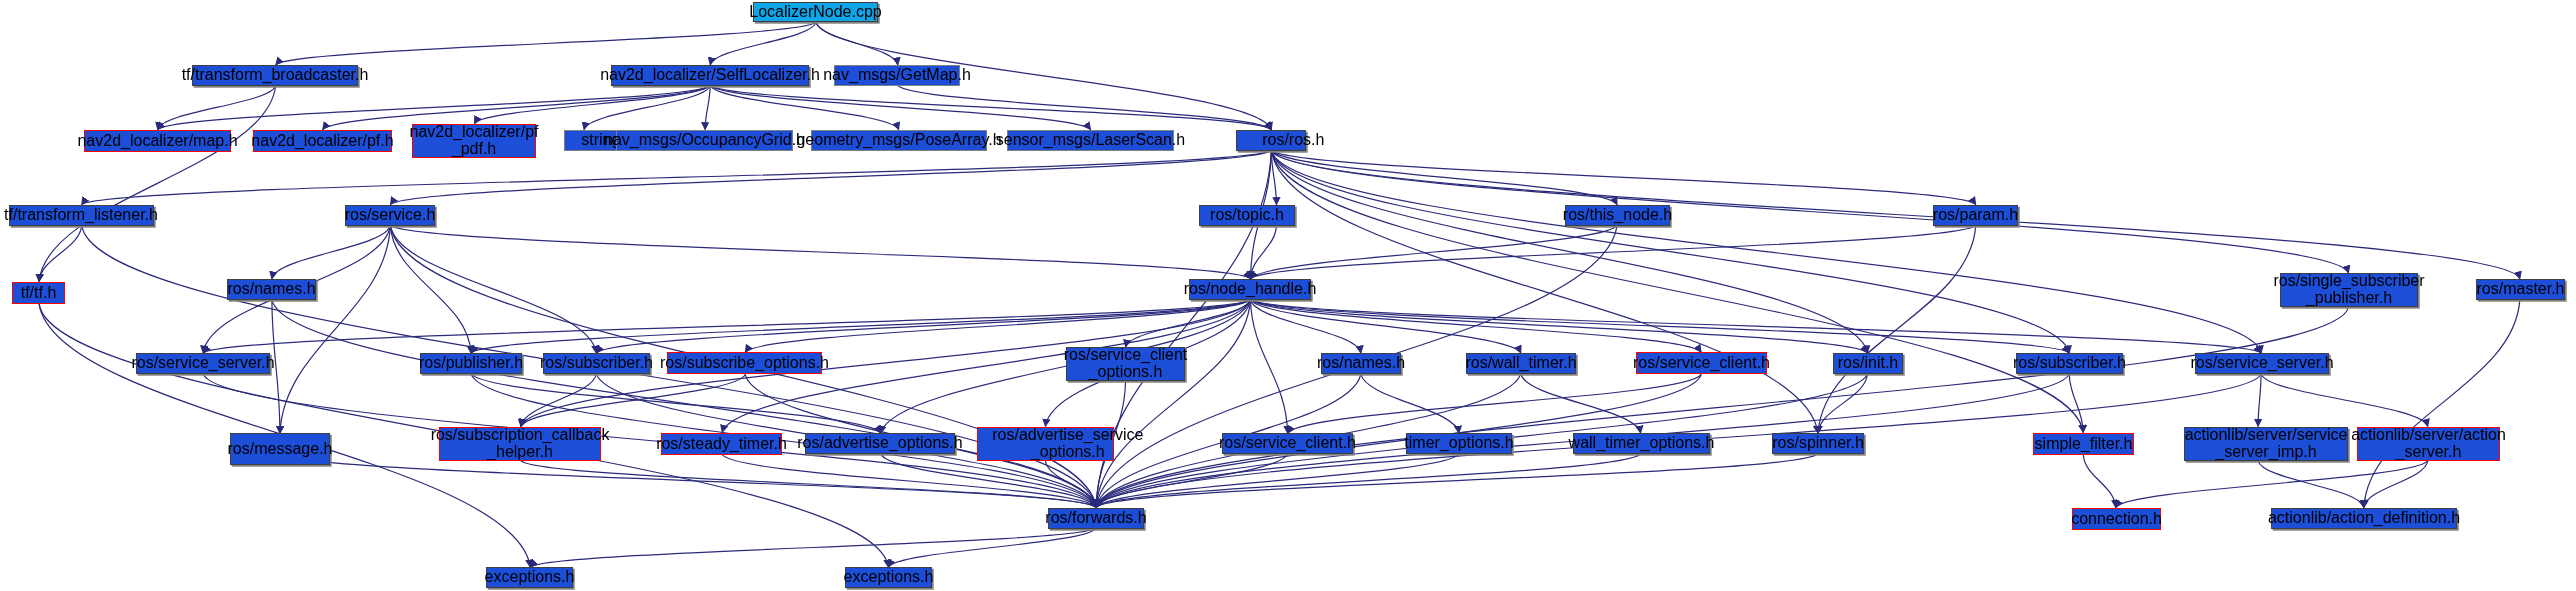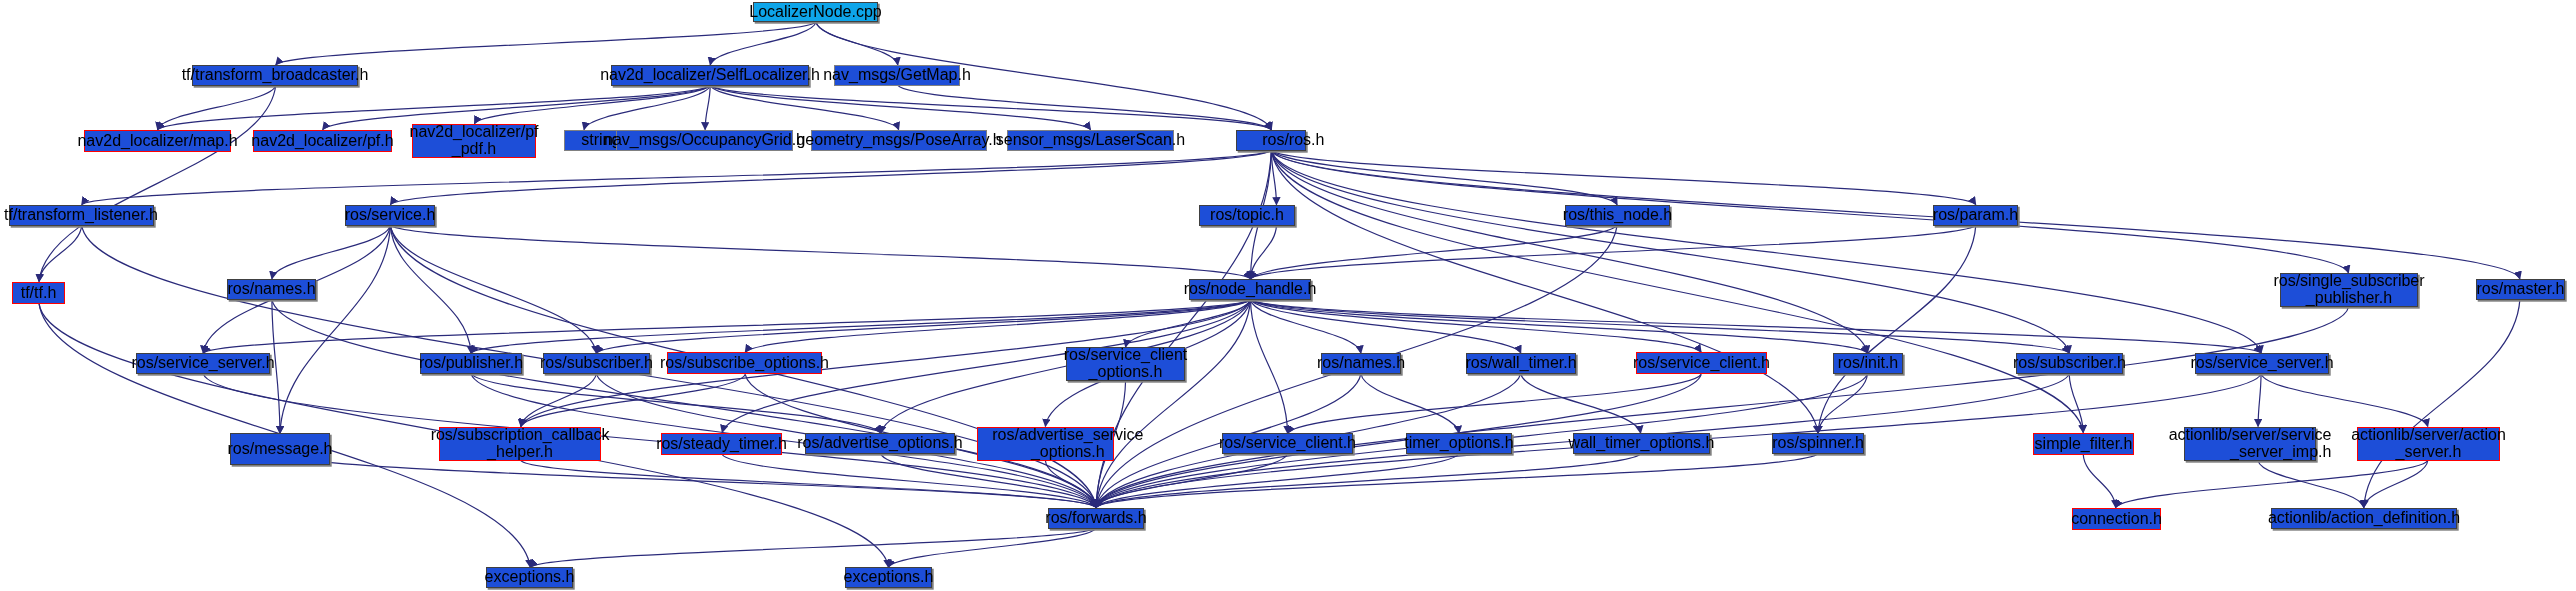--- a/index.html
+++ b/index.html
@@ -171,21 +171,21 @@
 _helper.h</span></div>
       <div class="node red" style="left: 661px; top: 433px; width: 121px; height: 22px;"><span>ros/steady_timer.h</span></div>
       <div class="node dark" style="left: 805px; top: 433px; width: 150px; height: 20.5px;"><span>ros/advertise_options.h</span></div>
       <div class="node red" style="left: 977px; top: 427px; width: 137px; height: 34px; padding-left: 48px;"><span>ros/advertise_service
 _options.h</span></div>
       <div class="node dark" style="left: 1222px; top: 433px; width: 131px; height: 20.5px;"><span>ros/service_client.h</span></div>
       <div class="node dark" style="left: 1406px; top: 433px; width: 106px; height: 20.5px;"><span>timer_options.h</span></div>
       <div class="node dark" style="left: 1573px; top: 433px; width: 137px; height: 20.5px;"><span>wall_timer_options.h</span></div>
       <div class="node dark" style="left: 1772px; top: 433px; width: 92px; height: 20.5px;"><span>ros/spinner.h</span></div>
       <div class="node red" style="left: 2033px; top: 433px; width: 101px; height: 22px;"><span>simple_filter.h</span></div>
-      <div class="node dark" style="left: 2184px; top: 427px; width: 132px; height: 34px; text-align: right;"><span>actionlib/server/service
+      <div class="node dark" style="left: 2184px; top: 427px; width: 164px; height: 34px;"><span>actionlib/server/service
 _server_imp.h</span></div>
       <div class="node red" style="left: 2357px; top: 427px; width: 143px; height: 34px;"><span>actionlib/server/action
 _server.h</span></div>
       <div class="node red" style="left: 2072px; top: 508px; width: 89px; height: 22px;"><span>connection.h</span></div>
       <div class="node dark" style="left: 2271px; top: 508px; width: 186px; height: 20.5px;"><span>actionlib/action_definition.h</span></div>
       <div class="node dark" style="left: 1048px; top: 508px; width: 96px; height: 20.5px;"><span>ros/forwards.h</span></div>
       <div class="node dark" style="left: 486px; top: 567px; width: 87px; height: 20.5px;"><span>exceptions.h</span></div>
       <div class="node dark" style="left: 845px; top: 567px; width: 87px; height: 20.5px;"><span>exceptions.h</span></div>
     </div>
 </div>

